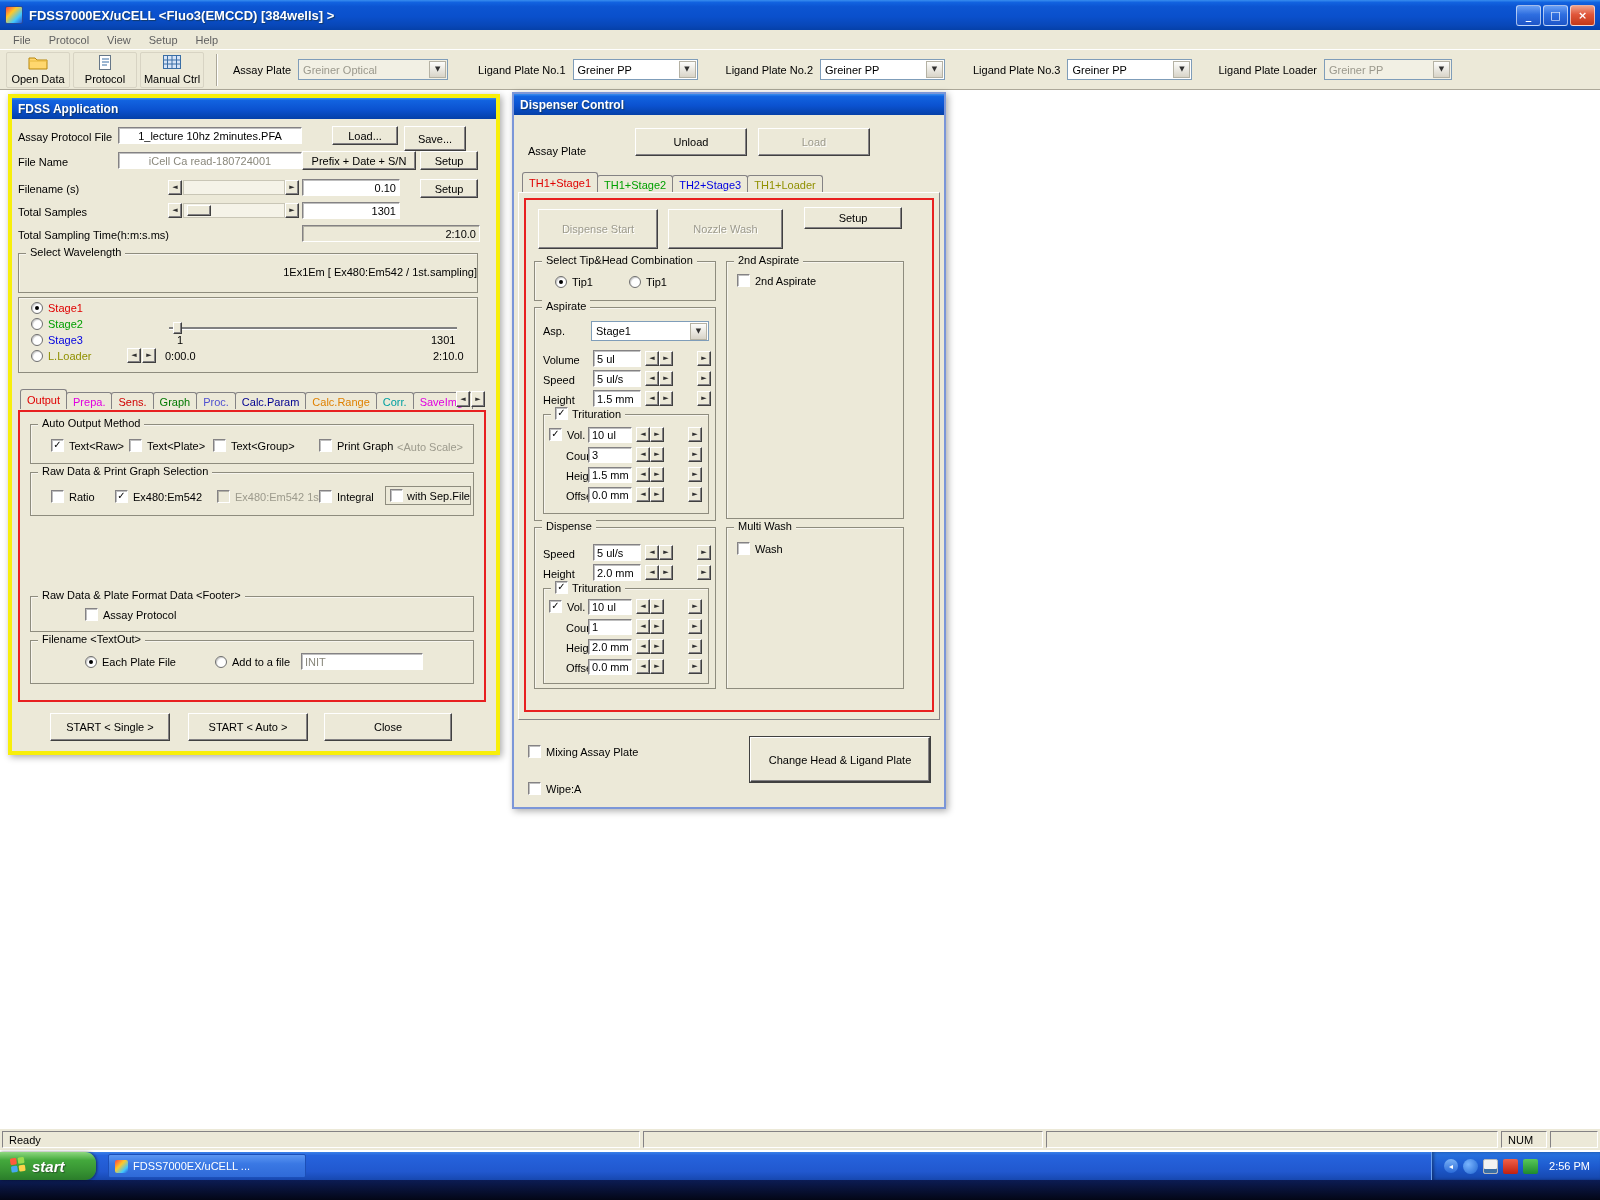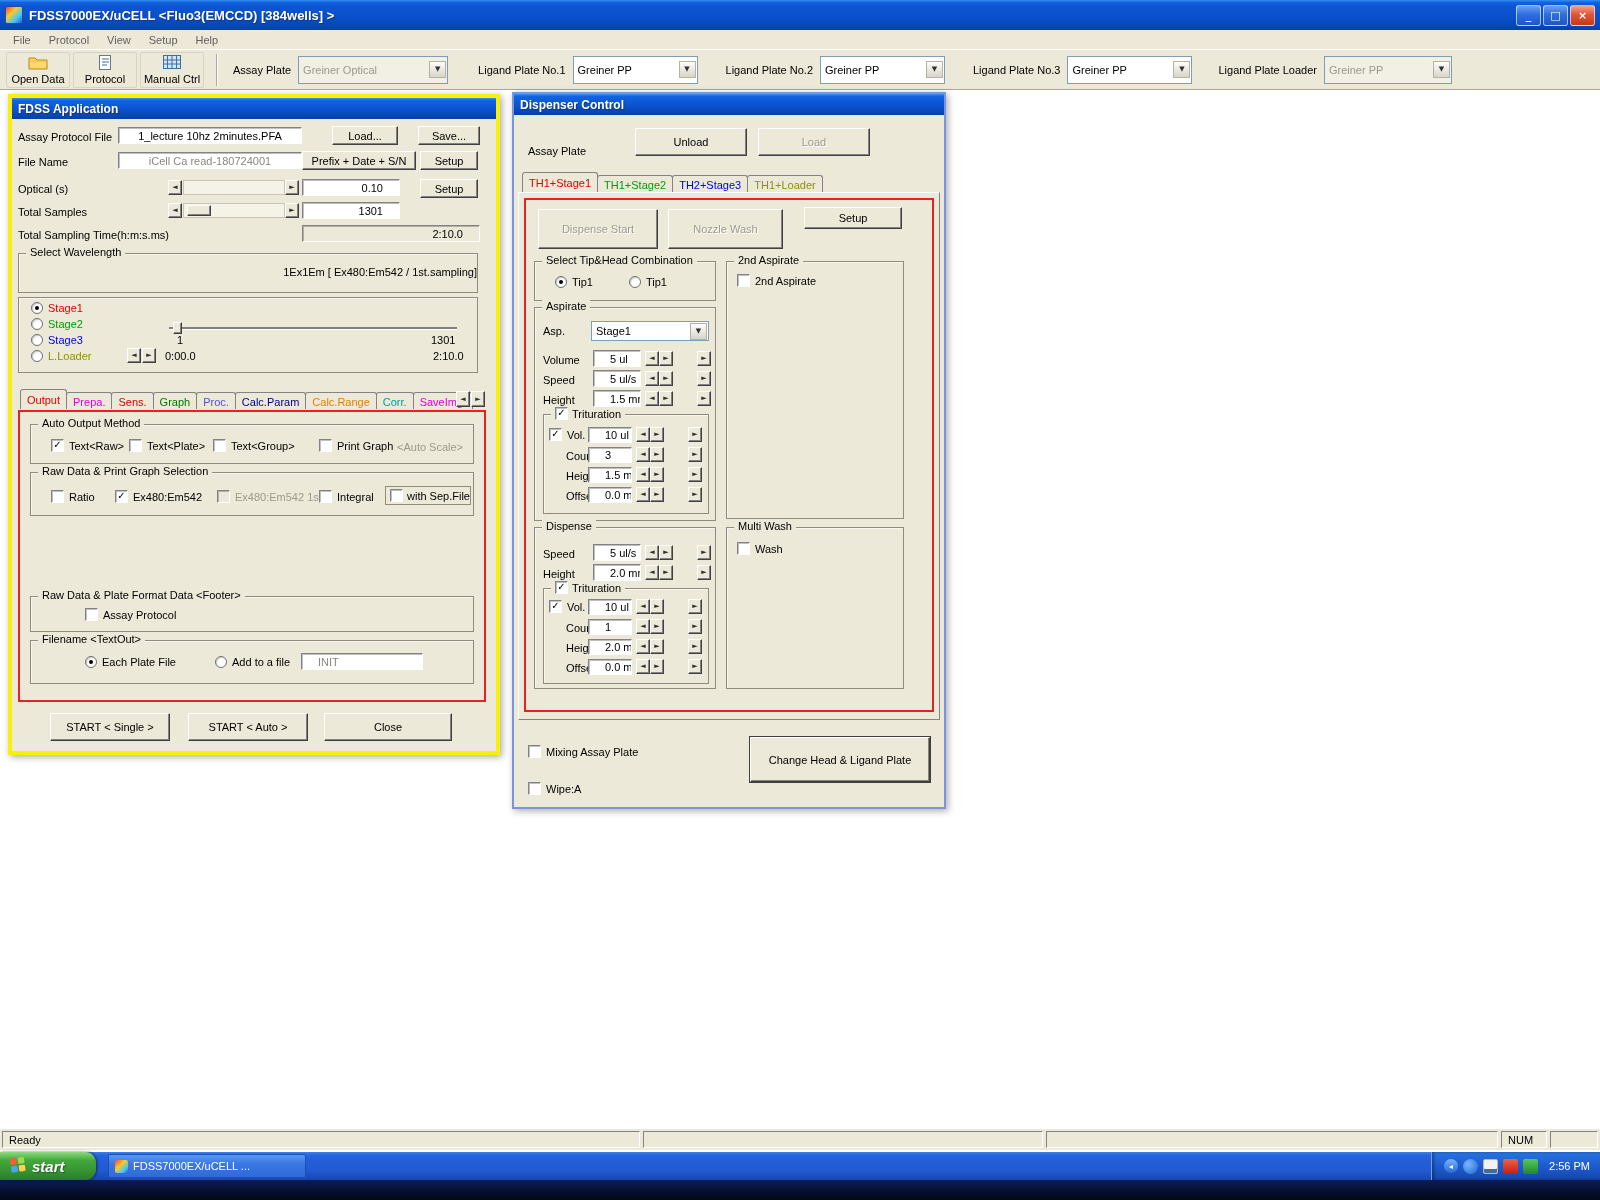--- a/index.html
+++ b/index.html
@@ -14,36 +14,36 @@
 .cap-btn{width:25px;height:21px;border-radius:3px;background:linear-gradient(180deg,#6aa0f4,#2e6ee0 45%,#1d55c8);border:1px solid #ffffff99;display:flex;align-items:center;justify-content:center;color:#fff}
 .cap-btn.close{background:linear-gradient(180deg,#f0a088,#e0563a 45%,#c23818)}
 .capglyph{font-family:"DejaVu Sans",sans-serif;font-size:11px;font-weight:bold;line-height:1}
 
 .menubar{left:0;top:30px;width:1600px;height:20px;background:#ece9d8;display:flex;align-items:center;padding-left:4px;border-bottom:1px solid #fff}
 .menu-item{padding:2px 9px;color:#5f5f5f}
 .toolbar{left:0;top:50px;width:1600px;height:40px;background:#ece9d8;display:flex;align-items:center;padding-left:6px;border-bottom:1px solid #aca899}
 .toolbtn{width:64px;height:36px;display:flex;flex-direction:column;align-items:center;justify-content:center;gap:1px;border:1px solid #d8d4c4;border-radius:2px;background:#ece9d8;margin-right:3px}
 .tsep{width:2px;height:32px;border-left:1px solid #aca899;border-right:1px solid #fff;margin:0 9px}
 .tlabel{white-space:nowrap}
-.combo{height:28px;background:#fff;border:1px solid #7f9db9;display:flex;align-items:center;overflow:hidden}
+.combo{height:21px;background:#fff;border:1px solid #7f9db9;display:flex;align-items:center;overflow:hidden}
 .combo-val{flex:1;padding-left:4px;white-space:nowrap;overflow:hidden}
 .dd-btn{width:17px;height:17px;margin:1px;background:linear-gradient(#fdfdfb,#d8d4c8);border:1px solid #b5b2a4;display:flex;align-items:center;justify-content:center;flex:none}
 .dd{font-size:7px;font-family:"DejaVu Sans",sans-serif;color:#303030;line-height:1}
 .combo.disabled{background:#f2f0e4}
 .combo.disabled .combo-val{color:#9a988c}
 
 .fdss-win{left:8px;top:94px;width:492px;border:4px solid #f8ef0a;background:#ece9d8;box-shadow:2px 2px 7px #00000055;z-index:5}
 .dc-win{left:512px;top:92px;width:434px;border:2px solid #7b96d8;background:#ece9d8;box-shadow:2px 2px 7px #00000055;z-index:4}
 .child-tb{height:21px;background:linear-gradient(180deg,#388eef,#1263e0 12%,#0b52d0 55%,#0540a8);display:flex;align-items:center;padding-left:6px;color:#fff;font-weight:bold;font-size:12px;text-shadow:1px 1px 1px #123a6a}
 .fdss-body{position:relative;width:484px;height:632px;background:#ece9d8}
 .dc-body{position:relative;width:430px;height:692px;background:#ece9d8}
 
 .t{position:absolute;white-space:nowrap}
 .t.gray{color:#9c9a8c}
-.field{position:absolute;background:#fff;border:1px solid;border-color:#848284 #fff #fff #848284;box-shadow:inset 1px 1px 0 #40404055;display:flex;align-items:center;padding:0 16px;overflow:hidden;white-space:nowrap}
+.field{position:absolute;background:#fff;border:1px solid;border-color:#848284 #fff #fff #848284;box-shadow:inset 1px 1px 0 #40404055;display:flex;align-items:center;padding:0 3px;overflow:hidden;white-space:nowrap}
 .field.c{justify-content:center}
 .field.r{justify-content:flex-end}
 .field.dis{background:#ffffff;color:#8a887c}
 .field.ro{background:#ece9d8;color:#000}
 .btn{position:absolute;background:#ece9d8;border:1px solid;border-color:#fff #404040 #404040 #fff;box-shadow:inset -1px -1px 0 #848284;display:flex;align-items:center;justify-content:center;white-space:nowrap}
 .btn.dis{color:#9c9a8c;text-shadow:1px 1px 0 #fff}
 .btn.default{box-shadow:inset -1px -1px 0 #848284,0 0 0 1px #404040}
 .grp{position:absolute;border:1px solid #8e8c7e;box-shadow:inset 1px 1px 0 #ffffff90}
 .legend{position:absolute;top:-8px;left:7px;background:#ece9d8;padding:0 4px;white-space:nowrap;display:flex;align-items:center;gap:4px}
 .ctl{position:absolute;display:flex;align-items:center;gap:5px;white-space:nowrap}
@@ -170,28 +170,28 @@
 
 <div class="a fdss-win">
   <div class="child-tb">
     <span>FDSS Application</span>
   </div>
   <div class="fdss-body">
 
     <span class="t" style="left:6px;top:12px">Assay Protocol File</span>
     <div class="field c" style="left:106px;top:8px;width:184px;height:17px">1_lecture 10hz 2minutes.PFA</div>
     <div class="btn" style="left:320px;top:7px;width:66px;height:19px">Load...</div>
-    <div class="btn" style="left:406px;top:7px;width:62px;height:19px">Save...</div>
+    <div class="btn" style="left:392px;top:7px;width:62px;height:25px">Save...</div>
 
     <span class="t" style="left:6px;top:37px">File Name</span>
     <div class="field c dis" style="left:106px;top:33px;width:184px;height:17px">iCell Ca read-180724001</div>
     <div class="btn" style="left:290px;top:32px;width:114px;height:19px">Prefix + Date + S/N</div>
     <div class="btn" style="left:408px;top:32px;width:58px;height:19px">Setup</div>
 
-    <span class="t" style="left:6px;top:64px">Optical (s)</span>
+    <span class="t" style="left:6px;top:64px">Filename (s)</span>
     <div class="sp" style="left:156px;top:61px">◄</div>
     <div class="track" style="left:171px;top:61px;width:102px;height:15px"></div>
     <div class="sp" style="left:273px;top:61px">►</div>
     <div class="field r" style="left:290px;top:60px;width:98px;height:17px">0.10</div>
     <div class="btn" style="left:408px;top:60px;width:58px;height:19px">Setup</div>
 
     <span class="t" style="left:6px;top:87px">Total Samples</span>
     <div class="sp" style="left:156px;top:84px">◄</div>
     <div class="track" style="left:171px;top:84px;width:102px;height:15px"></div>
     <div class="thumb" style="left:175px;top:86px;width:24px;height:11px"></div>

